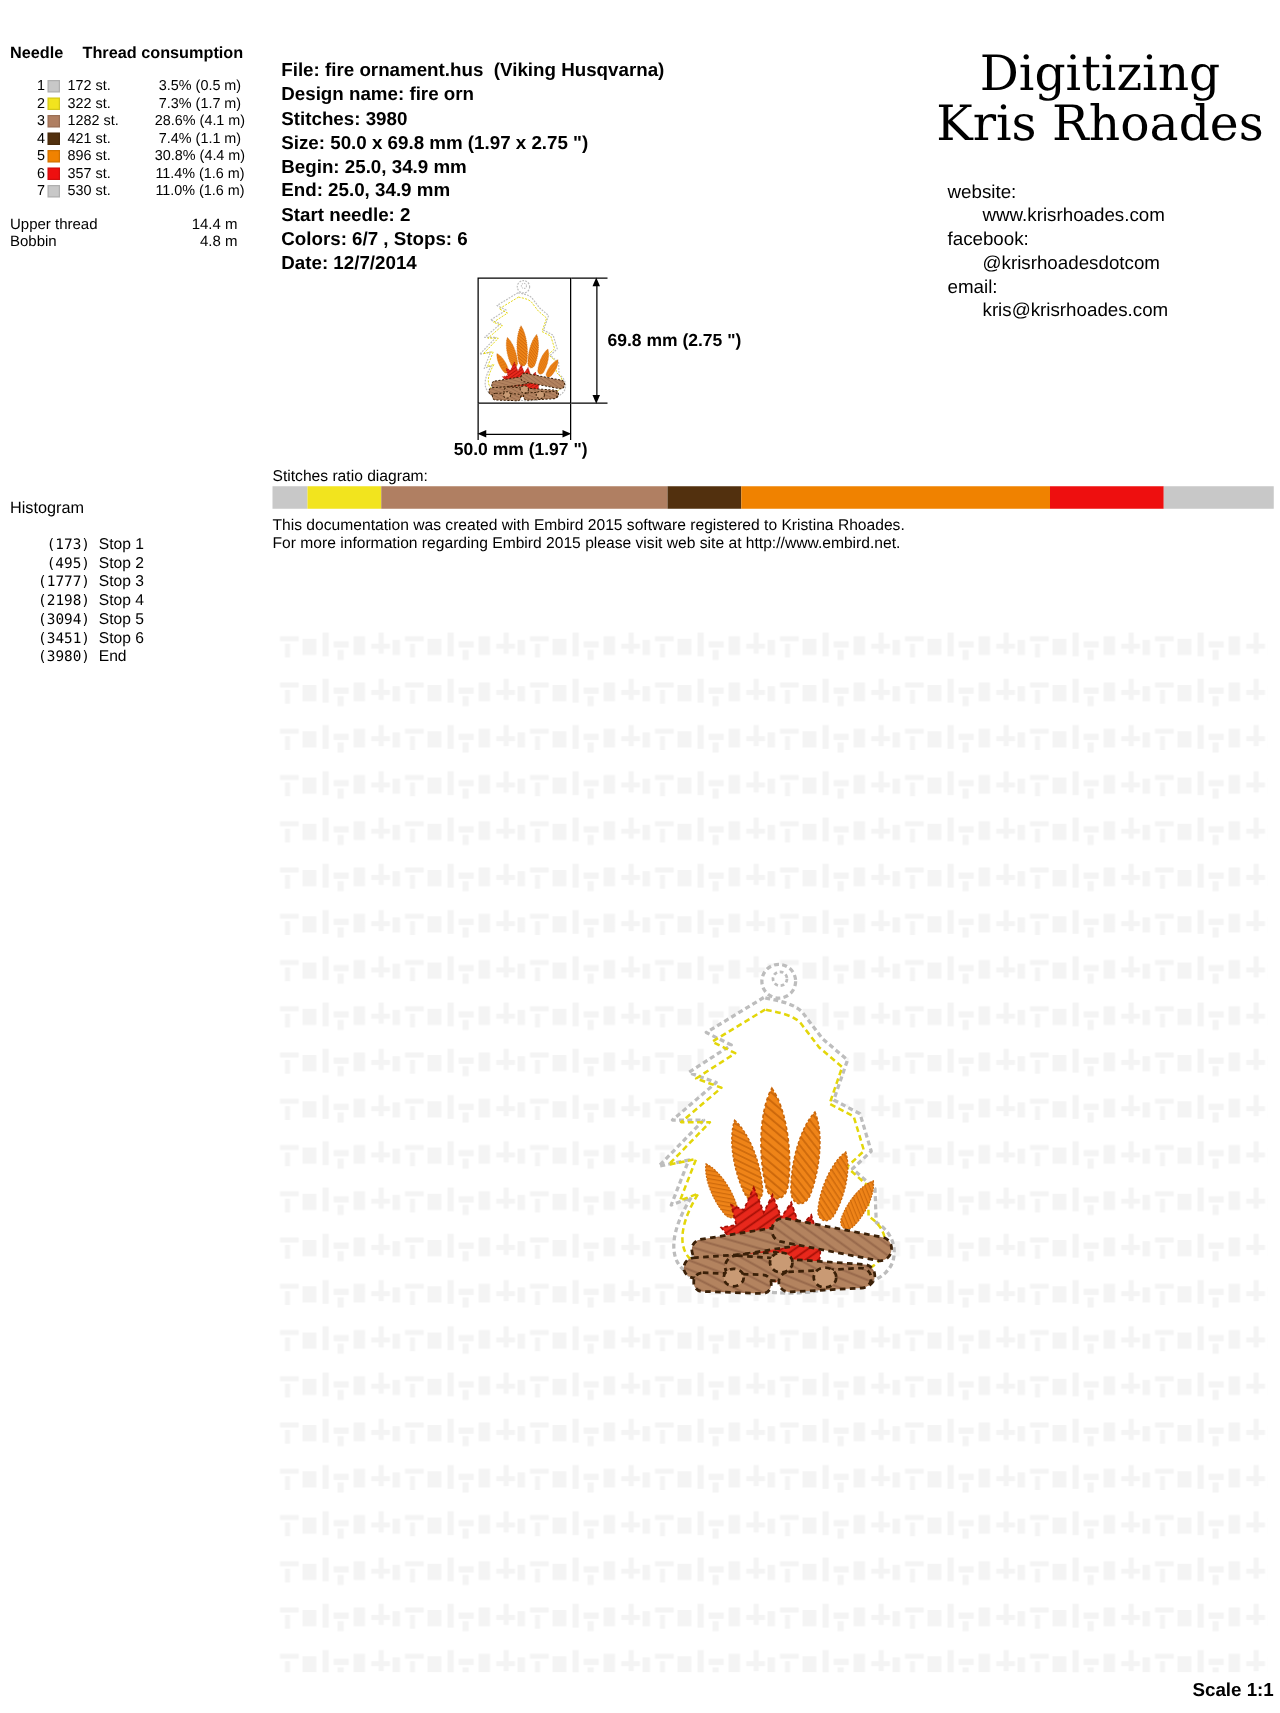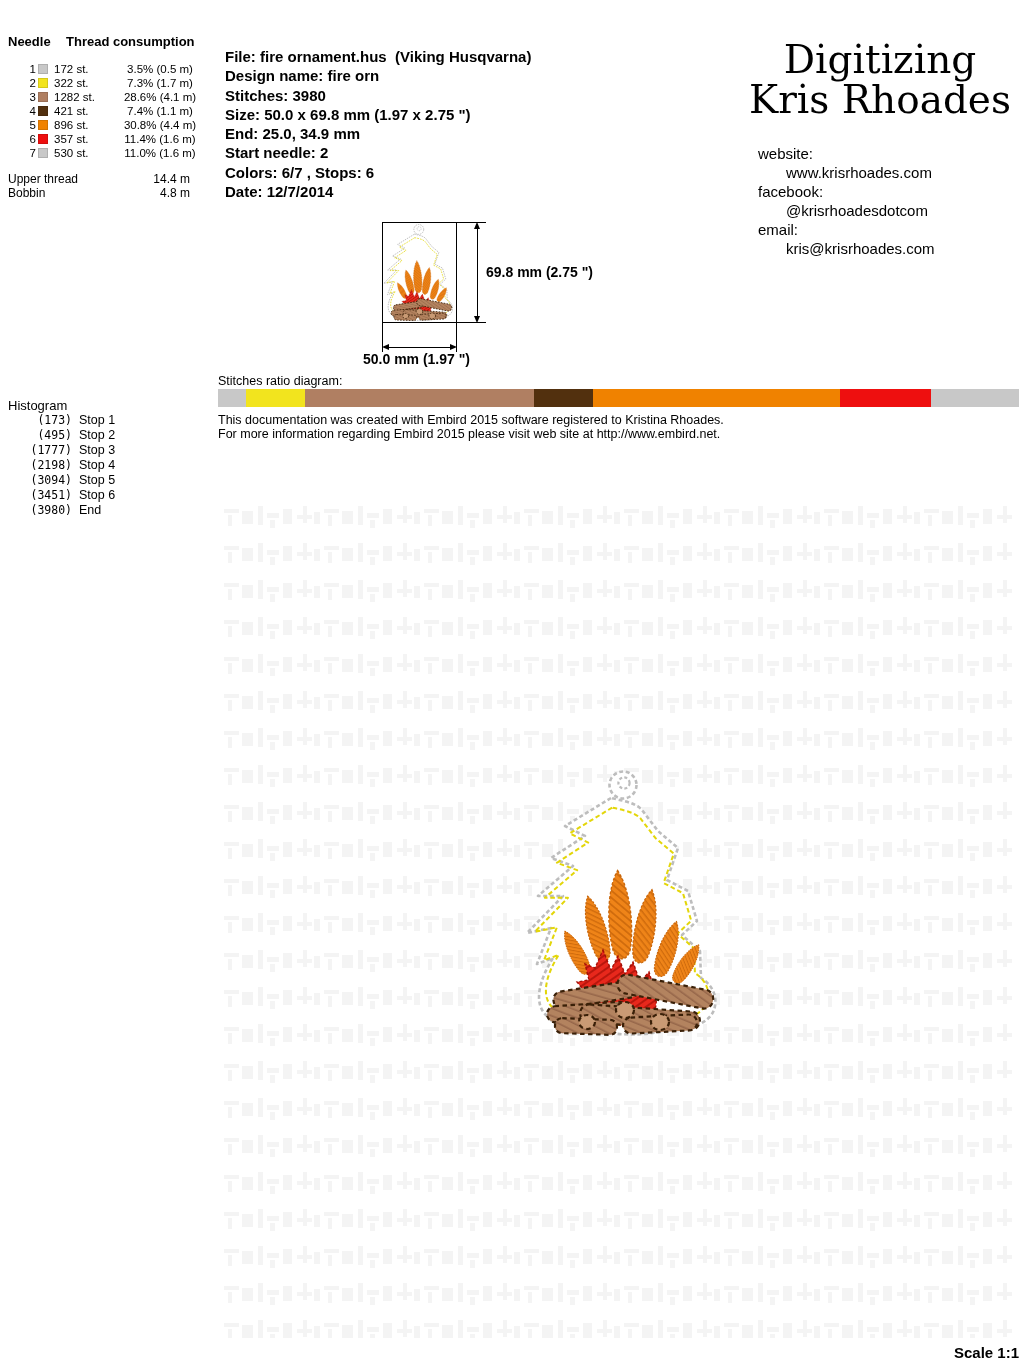--- a/index.html
+++ b/index.html
@@ -44,21 +44,21 @@
   .ratio-label{position:absolute;left:218px;top:374px;font-size:12.5px;}
   .ratio-bar{position:absolute;left:218px;top:389px;width:801px;height:18px;display:flex;}
   .ratio-seg{height:100%;}
 
   
   .footer-note{position:absolute;left:218px;top:414px;font-size:12.5px;line-height:13.8px;}
 
   
   .histogram{position:absolute;left:8px;top:398px;}
   .hist-title{font-size:13px;}
-  .hist-rows{}
+  .hist-rows{margin-top:15px;}
   .hist-row{display:flex;height:15px;align-items:baseline;}
   .hist-count{font-family:"DejaVu Sans Mono",monospace;font-size:11.5px;width:64px;text-align:right;}
   .hist-label{font-size:12.5px;margin-left:7px;}
 
   
   .watermark{position:absolute;left:222px;top:500px;z-index:0;}
   .big-art{position:absolute;left:525px;top:768px;z-index:1;}
   .thumb-art{position:absolute;left:0px;top:0px;}
 
   .scale-label{position:absolute;right:5px;top:1344px;font-weight:bold;font-size:15px;}
@@ -209,20 +209,21 @@
         <span>4.8 m</span>
       </div>
     </div>
   </div>
 
   <div class="file-info" id="file-info">
       <div class="fi-line">File: fire ornament.hus  (Viking Husqvarna)</div>
       <div class="fi-line">Design name: fire orn</div>
       <div class="fi-line">Stitches: 3980</div>
       <div class="fi-line">Size: 50.0 x 69.8 mm (1.97 x 2.75 ")</div>
+      <div class="fi-line">Begin: 25.0, 34.9 mm</div>
       <div class="fi-line">End: 25.0, 34.9 mm</div>
       <div class="fi-line">Start needle: 2</div>
       <div class="fi-line">Colors: 6/7 , Stops: 6</div>
       <div class="fi-line">Date: 12/7/2014</div>
     </div>
 
   <div class="branding">
     <div class="logo">
       <div>Digitizing</div>
       <div>Kris Rhoades</div>

